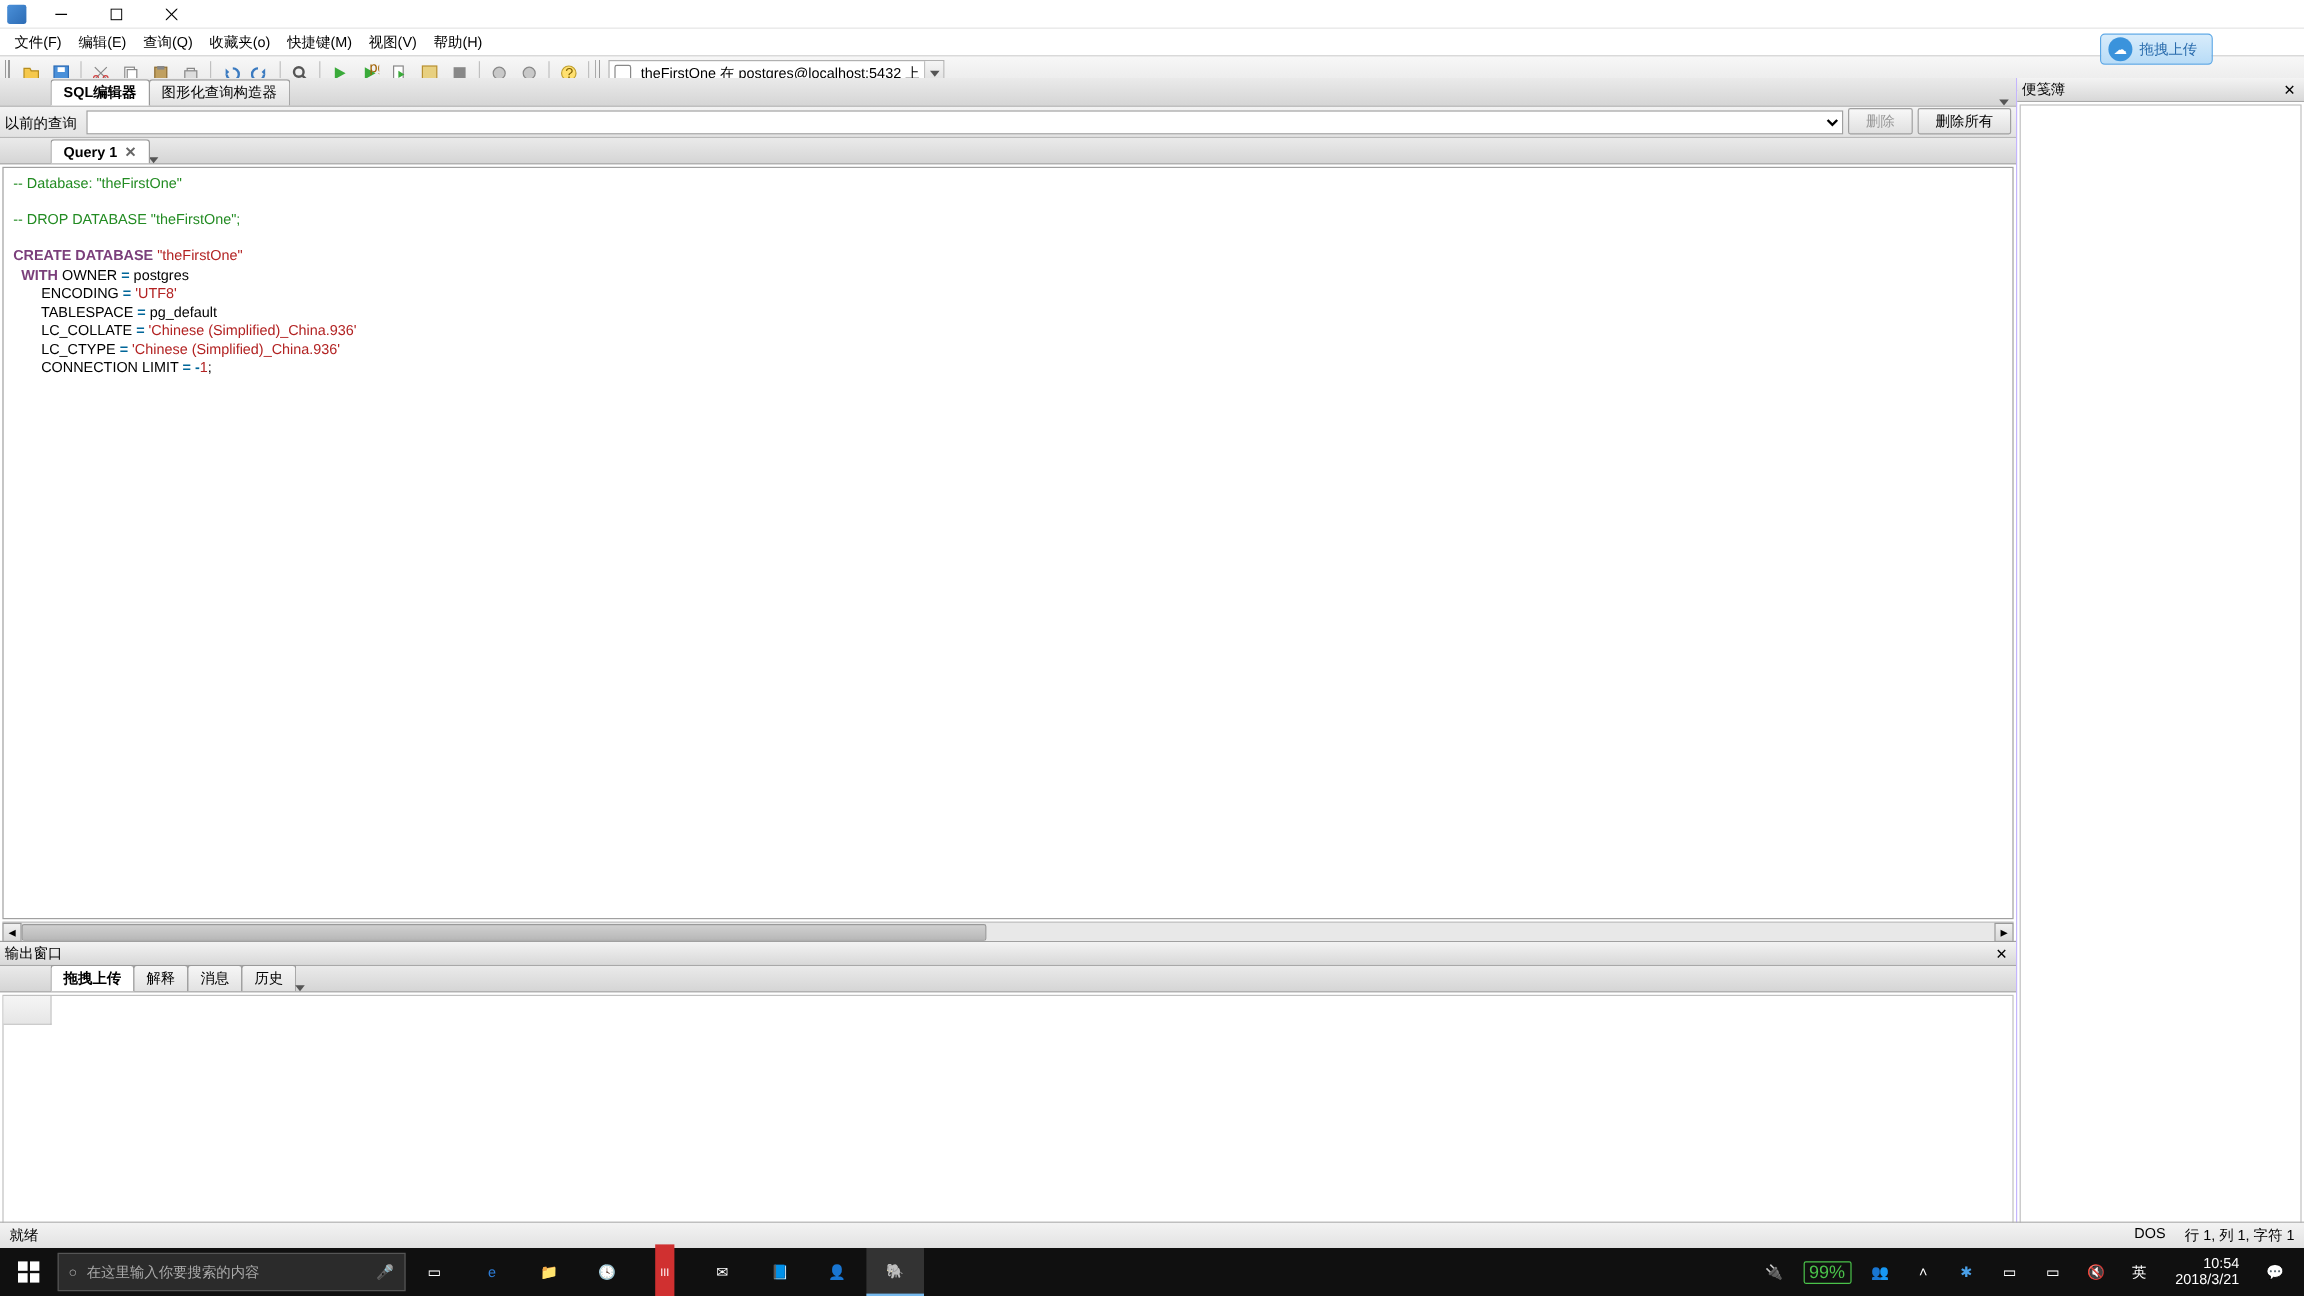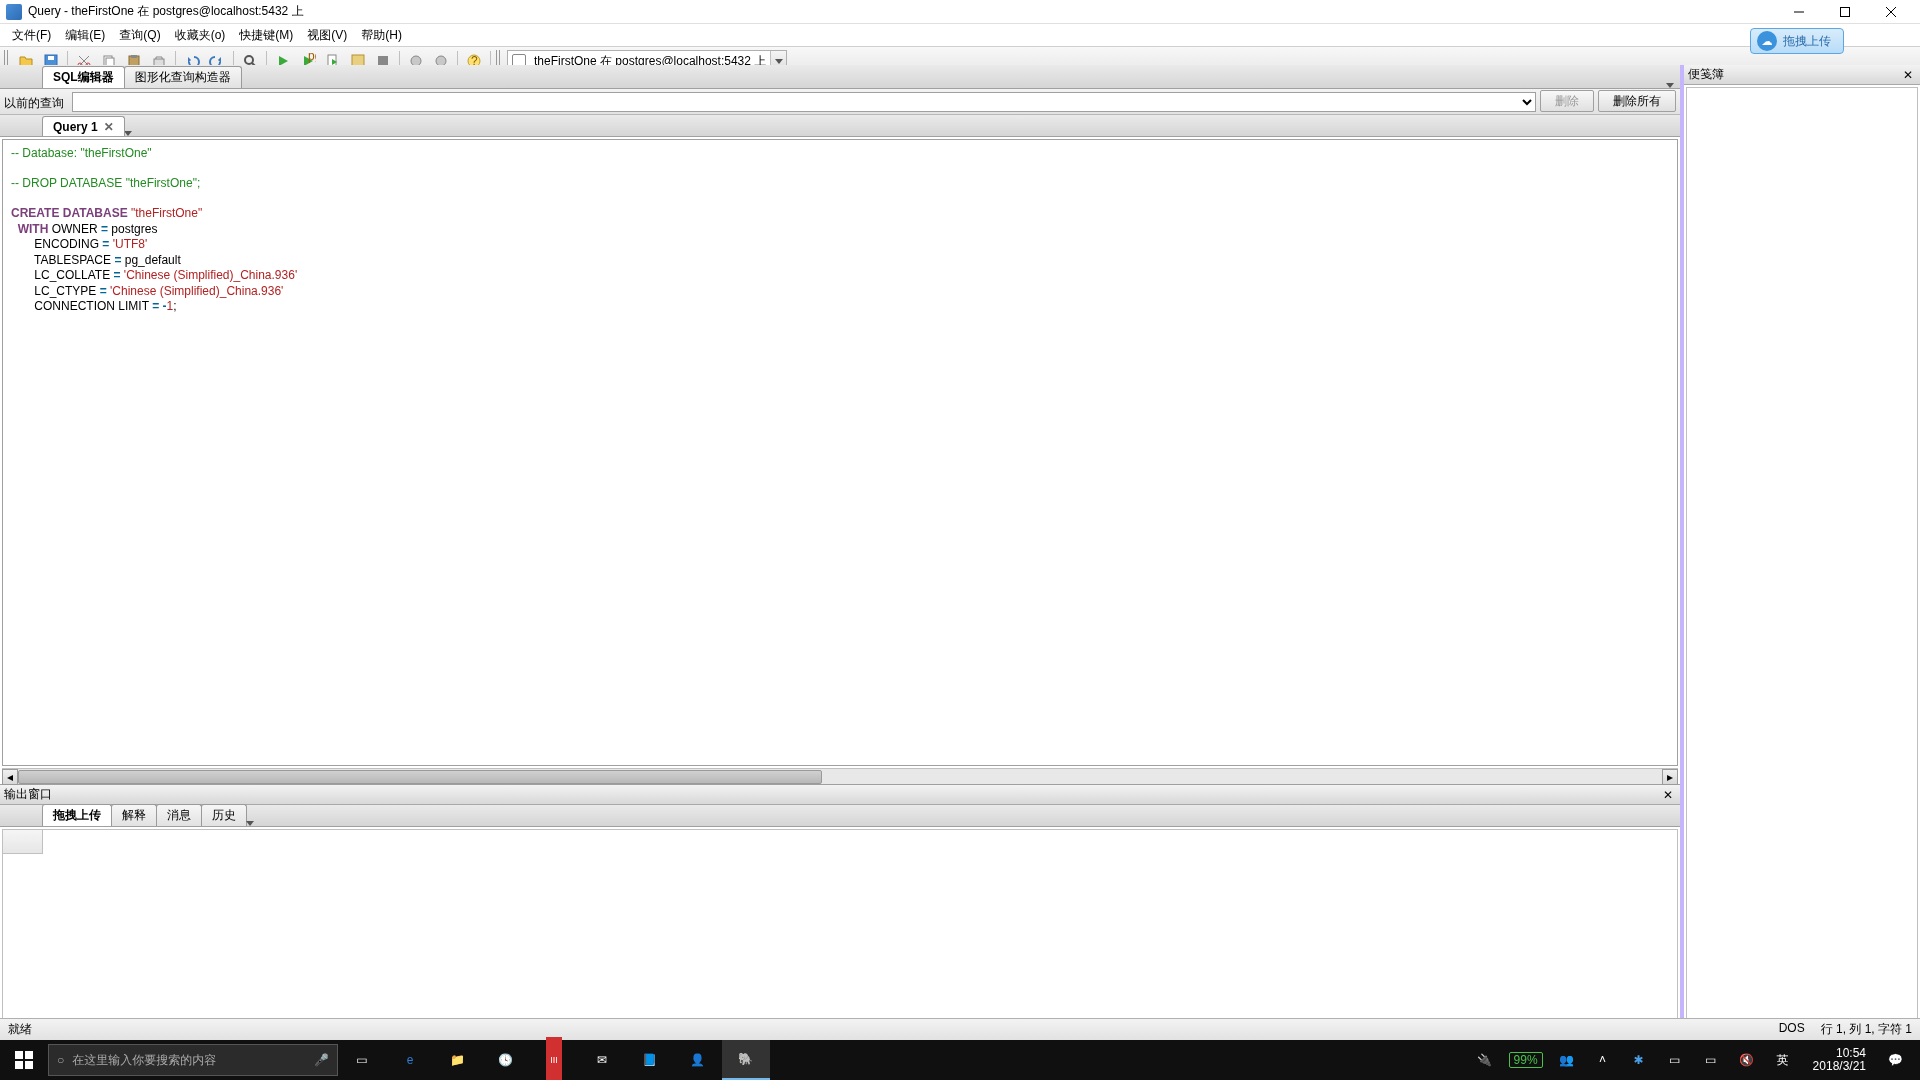--- a/index.html
+++ b/index.html
@@ -21,21 +21,21 @@
 .conn-select { display: flex; align-items: center; height: 22px; border: 1px solid #b0b0b0; background: #fff; min-width: 280px; }
 .conn-select .db-icon { width: 14px; height: 14px; margin: 0 4px; background: #fff; border: 1px solid #888; border-radius: 2px; }
 .conn-select .txt { flex:1; padding: 0 4px; }
 .conn-select .dd { width: 16px; height: 20px; display:flex; align-items:center; justify-content:center; border-left:1px solid #c0c0c0; background: linear-gradient(#f5f5f5,#ddd); }
 
 .upload-btn { position: absolute; right: 76px; top: 28px; height: 26px; padding: 0 12px 0 6px; border: 1px solid #5ba7e6; border-radius: 4px; background: linear-gradient(#d8ecfb,#b8dcf7); color: #2a6cad; display: flex; align-items: center; gap: 6px; cursor: pointer; }
 .upload-btn .cloud { width: 20px; height: 20px; background: #3a93dc; border-radius: 50%; display:flex; align-items:center; justify-content:center; color:#fff; font-size:11px; }
 
 .body-wrap { position: absolute; top: 65px; left: 0; right: 0; bottom: 40px; display: flex; }
 .left-col { flex: 1; display: flex; flex-direction: column; min-width: 0; }
-.right-col { width: 240px; border-left: 4px solid #c4b5fd; display: flex; flex-direction: column; }
+.right-col { width: 240px; border-left: 1px solid #c4b5fd; display: flex; flex-direction: column; }
 
 .panel-hdr { background: linear-gradient(#f3f3f3,#d8d8d8); border-bottom: 1px solid #a8a8a8; height: 20px; display:flex; align-items:center; padding: 0 4px; }
 .panel-hdr .close { margin-left: auto; width: 16px; height: 16px; display:flex; align-items:center; justify-content:center; cursor:pointer; }
 
 .tab-row { display: flex; align-items: flex-end; height: 24px; background: linear-gradient(#eaeaea,#d5d5d5); border-bottom: 1px solid #a0a0a0; padding-left: 6px; }
 .tab { height: 22px; padding: 0 10px; border: 1px solid #9a9a9a; border-bottom: none; margin-right: -1px; background: linear-gradient(#f6f6f6,#e2e2e2); display:flex; align-items:center; cursor:pointer; border-radius: 3px 3px 0 0; }
 .tab.active { background: #fff; font-weight: bold; position: relative; z-index: 1; margin-left: 36px; }
 .tab-row .mini { margin-left: auto; margin-right: 6px; cursor:pointer; }
 
 .prev-row { height: 26px; display:flex; align-items:flex-end; padding: 2px 4px; gap: 4px; background: linear-gradient(#f3f3f3,#e2e2e2); border-bottom: 1px solid #b8b8b8; }
@@ -71,35 +71,34 @@
 .statusbar .right { margin-left:auto; display:flex; gap:16px; }
 
 .taskbar { position: fixed; left:0; right:0; bottom:0; height:40px; background:#101010; display:flex; align-items:center; color:#fff; z-index:50; }
 .taskbar .start { width:48px; height:40px; display:flex; align-items:center; justify-content:center; }
 .taskbar .search { flex: 0 0 290px; height:32px; background:#2b2b2b; border:1px solid #555; display:flex; align-items:center; padding:0 8px; gap:8px; color:#aaa; }
 .taskbar .tray { margin-left:auto; display:flex; align-items:center; gap:12px; padding-right:12px; }
 .taskbar .tb-icon { width:24px; height:24px; display:flex; align-items:center; justify-content:center; }
 .taskbar .app { width:48px; height:40px; display:flex; align-items:center; justify-content:center; }
 .taskbar .app.active { background:#333; border-bottom:2px solid #76b9ed; }
 .taskbar .clock { text-align:right; font-size:11px; line-height:13px; padding:0 6px; }
-.taskbar .batt { border:1px solid #4ac24a; color:#4ac24a; padding:0 4px; font-size:12px; border-radius:2px; }
+.taskbar .batt { border:1px solid #4ac24a; color:#4ac24a; padding:0 4px; font-size:15px; border-radius:2px; }
 
 .scratch-body { flex: 1; background: #fff; border: 1px solid #c0c0c0; margin: 2px; position: relative; }
 .scratch-hscroll { height: 16px; background:#e8e8e8; border-top:1px solid #c0c0c0; margin:0 2px 2px; position:relative; }
 .scratch-hscroll .arrow { position:absolute; top:0; width:16px; height:16px; background:linear-gradient(#f0f0f0,#d8d8d8); border:1px solid #9a9a9a; display:flex; align-items:center; justify-content:center; }
 .scratch-hscroll .arrow.l { left:0; } .scratch-hscroll .arrow.r { right:0; }
 
 .tri-dn { width: 0; height: 0; border-left: 4px solid transparent; border-right: 4px solid transparent; border-top: 5px solid #555; }
 </style>
 </head>
 <body>
 
 <div class="titlebar">
   <div class="app-icon"></div>
-  <div class="title">Query - theFirstOne 在  postgres@localhost:5432 上</div>
   <div class="win-ctrl">
       <svg viewBox="0 0 10 10">
         <line x1="0" y1="5" x2="10" y2="5" stroke="#000"></line>
       </svg>
     </div>
   <div class="win-ctrl">
       <svg viewBox="0 0 10 10">
         <rect x="0.5" y="0.5" width="9" height="9" fill="none" stroke="#000"></rect>
       </svg>
     </div>

